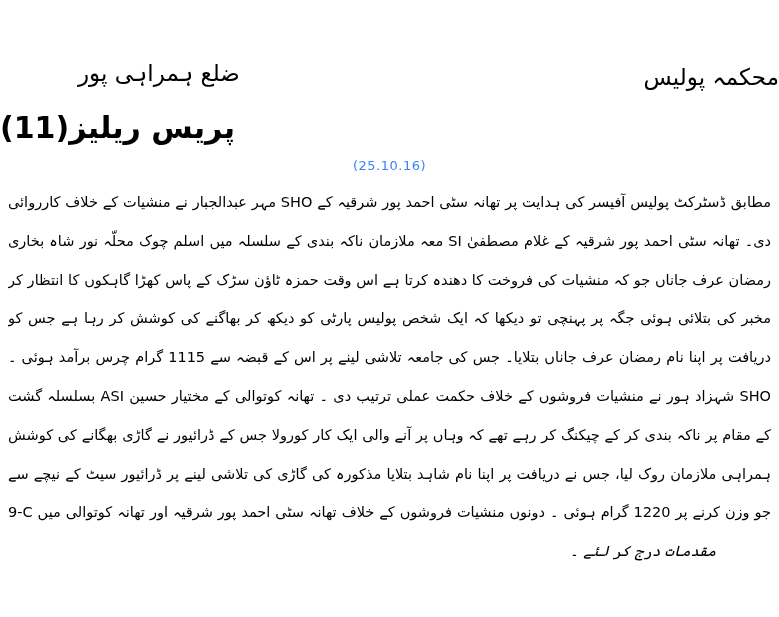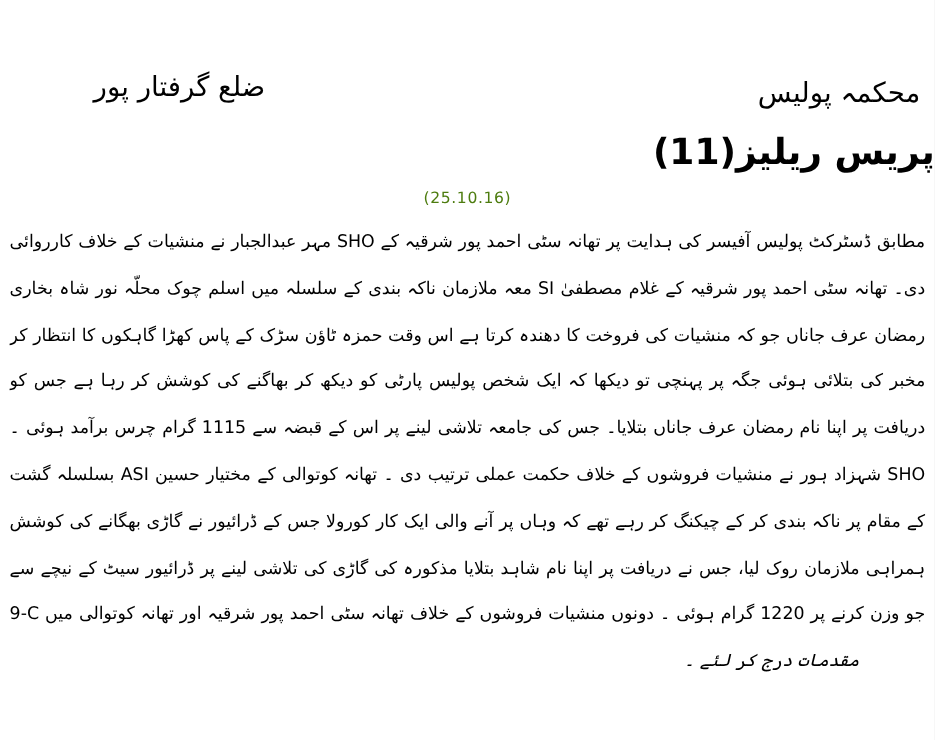--- a/index.html
+++ b/index.html
@@ -2,48 +2,48 @@
 <html lang="ur"><head>
 <meta charset="utf-8">
 <style>
   html,body { margin:0; padding:0; background:#e8e8e8; }
   .page {
     width:779px; height:617px; background:#ffffff; position:relative;
     margin:0 auto; color:#000; overflow:hidden;
     font-family:"DejaVu Sans", sans-serif;
   }
   .hdr { position:absolute; font-size:23px; white-space:nowrap; direction:rtl; }
-  .hdr-right { top:64px; right:12px; }
+  .hdr-right { top:64px; right:0; }
   .hdr-left  { top:60px; left:78px; }
   .title {
-    position:absolute; top:110px; left:0; right:0; text-align:right;
+    position:absolute; top:110px; left:0; right:0; text-align:left;
     font-size:30px; font-weight:bold; direction:rtl;
   }
   .date {
     position:absolute; top:158px; left:0; right:0; text-align:center;
-    font-size:13px; color:#4d7c0f; direction:ltr; letter-spacing:0.5px;
+    font-size:13px; color:#3b82f6; direction:ltr; letter-spacing:0.5px;
   }
   .body-text {
     position:absolute; top:183px; left:8px; right:8px;
     direction:rtl; unicode-bidi:plaintext;
   }
   .bline {
     font-size:14.5px; line-height:38.8px; height:38.8px; overflow:hidden;
     text-align:justify; text-align-last:justify; direction:rtl;
   }
   .bline.last { text-align-last:right; padding-right:55px;font-style:italic; }
   .paren-gap { display:inline-block; width:52px; }
 </style>
 </head>
 <body>
 
 <div class="page">
 
   <div class="hdr hdr-right">محکمہ پولیس</div>
-  <div class="hdr hdr-left">ضلع گرفتار پور</div>
+  <div class="hdr hdr-left">ضلع ہمراہی پور</div>
 
   <div class="title">پریس ریلیز‪(11)‬</div>
   <div class="date">(25.10.16)</div>
 
   <div class="body-text">
     <div class="bline">مطابق ڈسٹرکٹ پولیس آفیسر کی ہدایت پر تھانہ سٹی احمد پور شرقیہ کے SHO مہر عبدالجبار نے منشیات کے خلاف کارروائی کرنے کے لئے ٹیم تشکیل</div>
     <div class="bline">دی۔ تھانہ سٹی احمد پور شرقیہ کے غلام مصطفیٰ SI معہ ملازمان ناکہ بندی کے سلسلہ میں اسلم چوک محلّہ نور شاہ بخاری موجود تھا کہ مخبر نے اطلاع دی</div>
     <div class="bline">رمضان عرف جاناں جو کہ منشیات کی فروخت کا دھندہ کرتا ہے اس وقت حمزہ ٹاؤن سڑک کے پاس کھڑا گاہکوں کا انتظار کر رہا ہے ۔ چنانچہ ریڈ پارٹی</div>
     <div class="bline">مخبر کی بتلائی ہوئی جگہ پر پہنچی تو دیکھا کہ ایک شخص پولیس پارٹی کو دیکھ کر بھاگنے کی کوشش کر رہا ہے جس کو بامداد ہمراہی ملازمان قابو کر لیا جس نے</div>
     <div class="bline">دریافت پر اپنا نام رمضان عرف جاناں بتلایا۔ جس کی جامعہ تلاشی لینے پر اس کے قبضہ سے 1115 گرام چرس برآمد ہوئی ۔ تھانہ کوتوالی کے</div>

